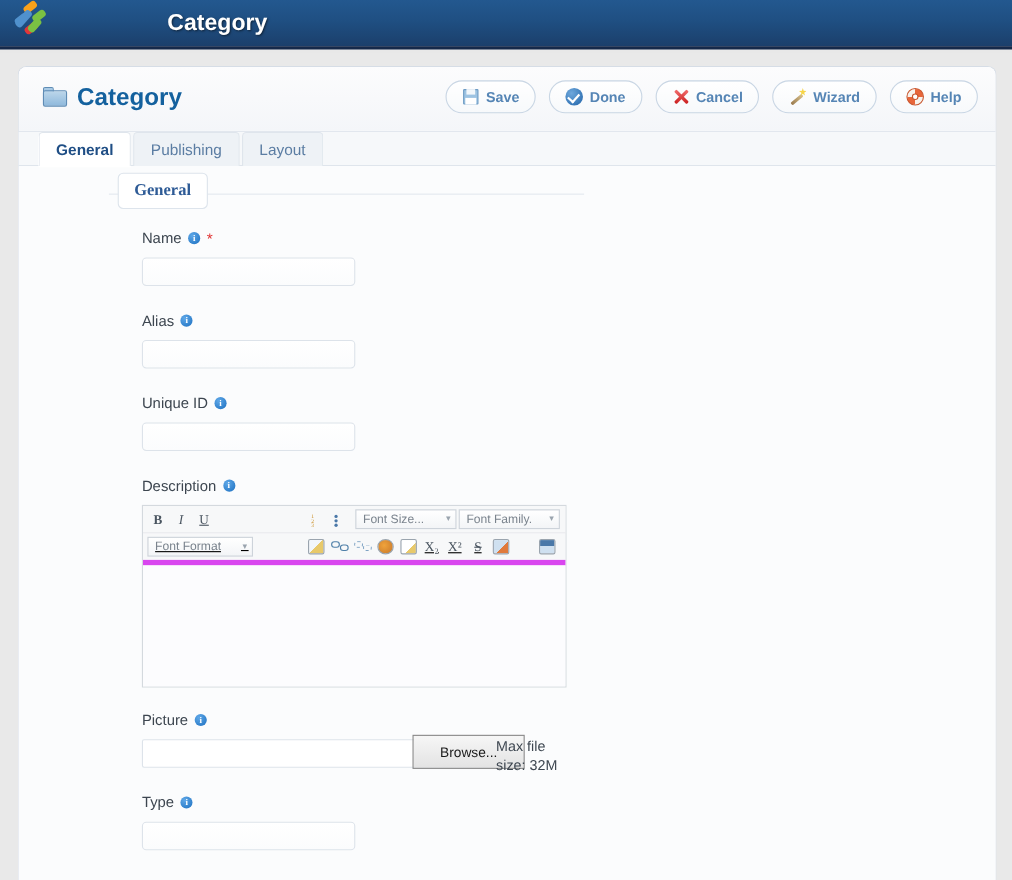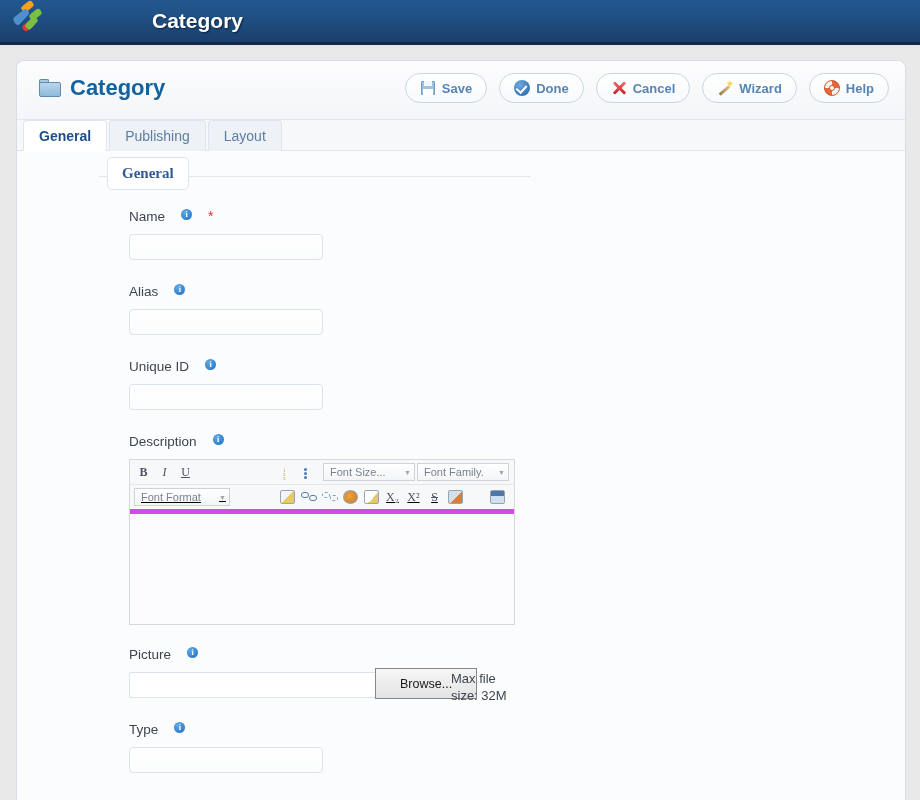--- a/index.html
+++ b/index.html
@@ -158,21 +158,21 @@
   .ico-help .hole {
     position: absolute; left: 5px; top: 5px; width: 6px; height: 6px;
     background: #ffffff; border: 1px solid #c7562e; border-radius: 50%; box-sizing: border-box;
   }
 
   
   #tabs {
     position: relative; height: 31px;
     background: #f6f8fa;
     border-bottom: 1px solid #dfe5ec;
-    padding-left: 6px;
+    padding-left: 18px;
     box-sizing: border-box;
   }
   .tab {
     display: inline-block;
     height: 31px; line-height: 31px;
     padding: 0 15px;
     font-size: 14px;
     color: #5b7da3;
     background: #eef2f6;
     border: 1px solid #dfe5ec;
@@ -221,21 +221,21 @@
     border-top: 1px solid #e3e8ee;
   }
   #fields {
     padding-top: 36px;
     margin-left: 30px;
   }
   .field { margin-bottom: 18px; }
   .flabel {
     font-size: 13.5px; color: #3d4650;
     margin-bottom: 10px;
-    display: flex; gap: 16px;
+    display: flex; align-items: center; gap: 6px;
     font-family: "Liberation Sans", sans-serif;
   }
   .info-icon {
     width: 11px; height: 11px; border-radius: 50%;
     background: radial-gradient(circle at 35% 30%, #5fa8e8, #1b6fc0);
     color: #ffffff; font-size: 8px; font-weight: bold;
     display: inline-flex; align-items: center; justify-content: center;
     font-family: "Liberation Serif", serif;
     line-height: 1;
     cursor: pointer;

